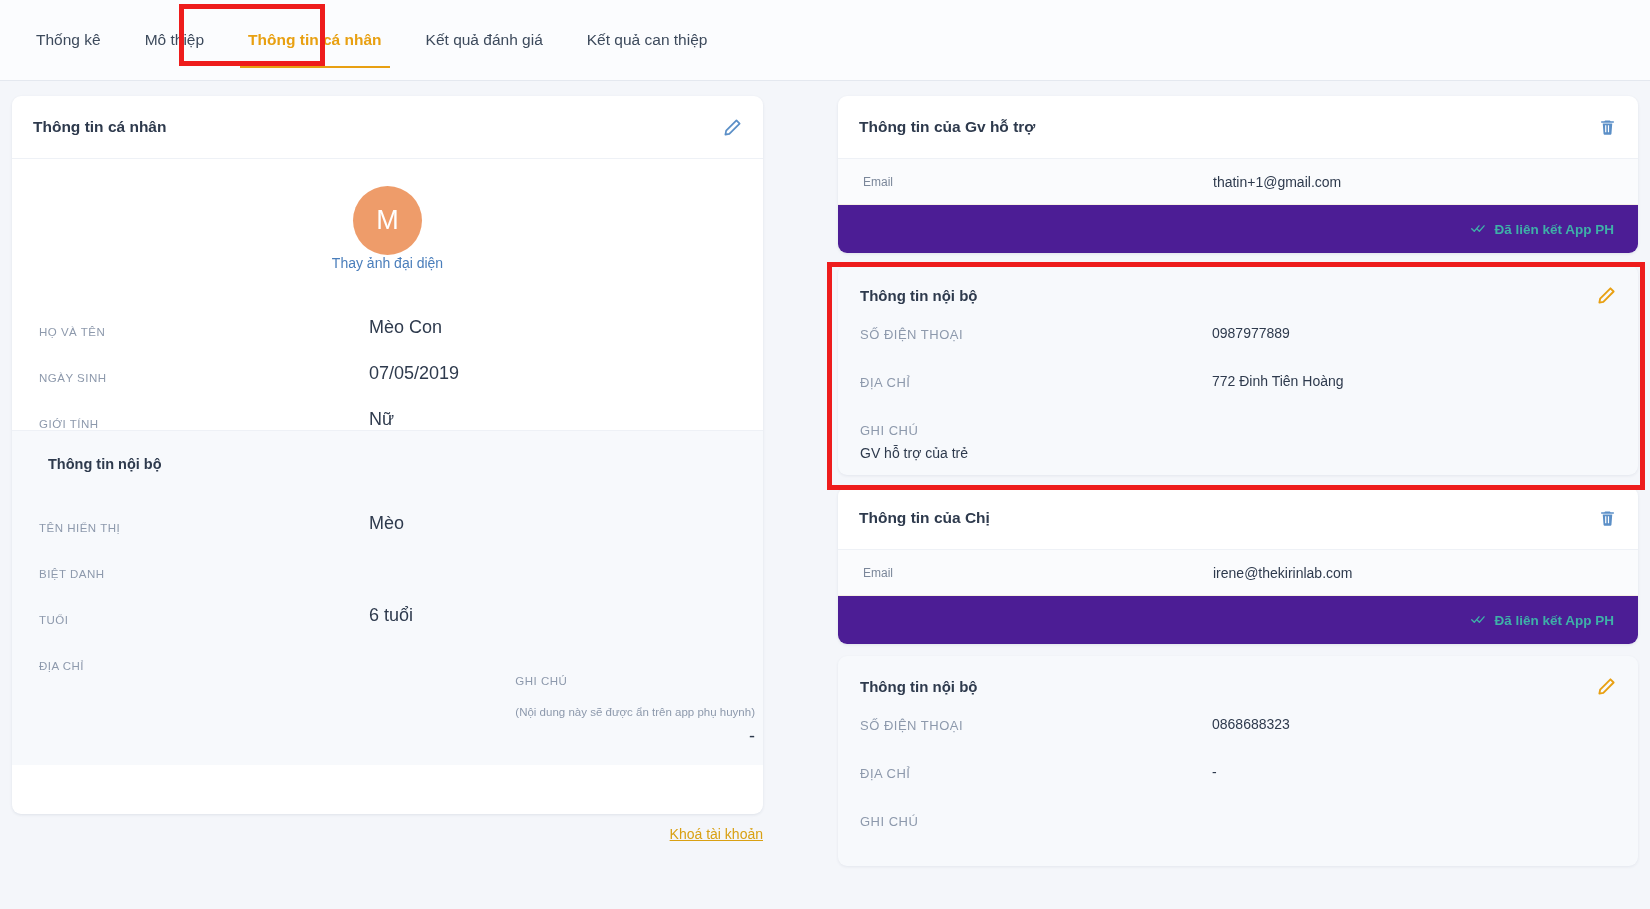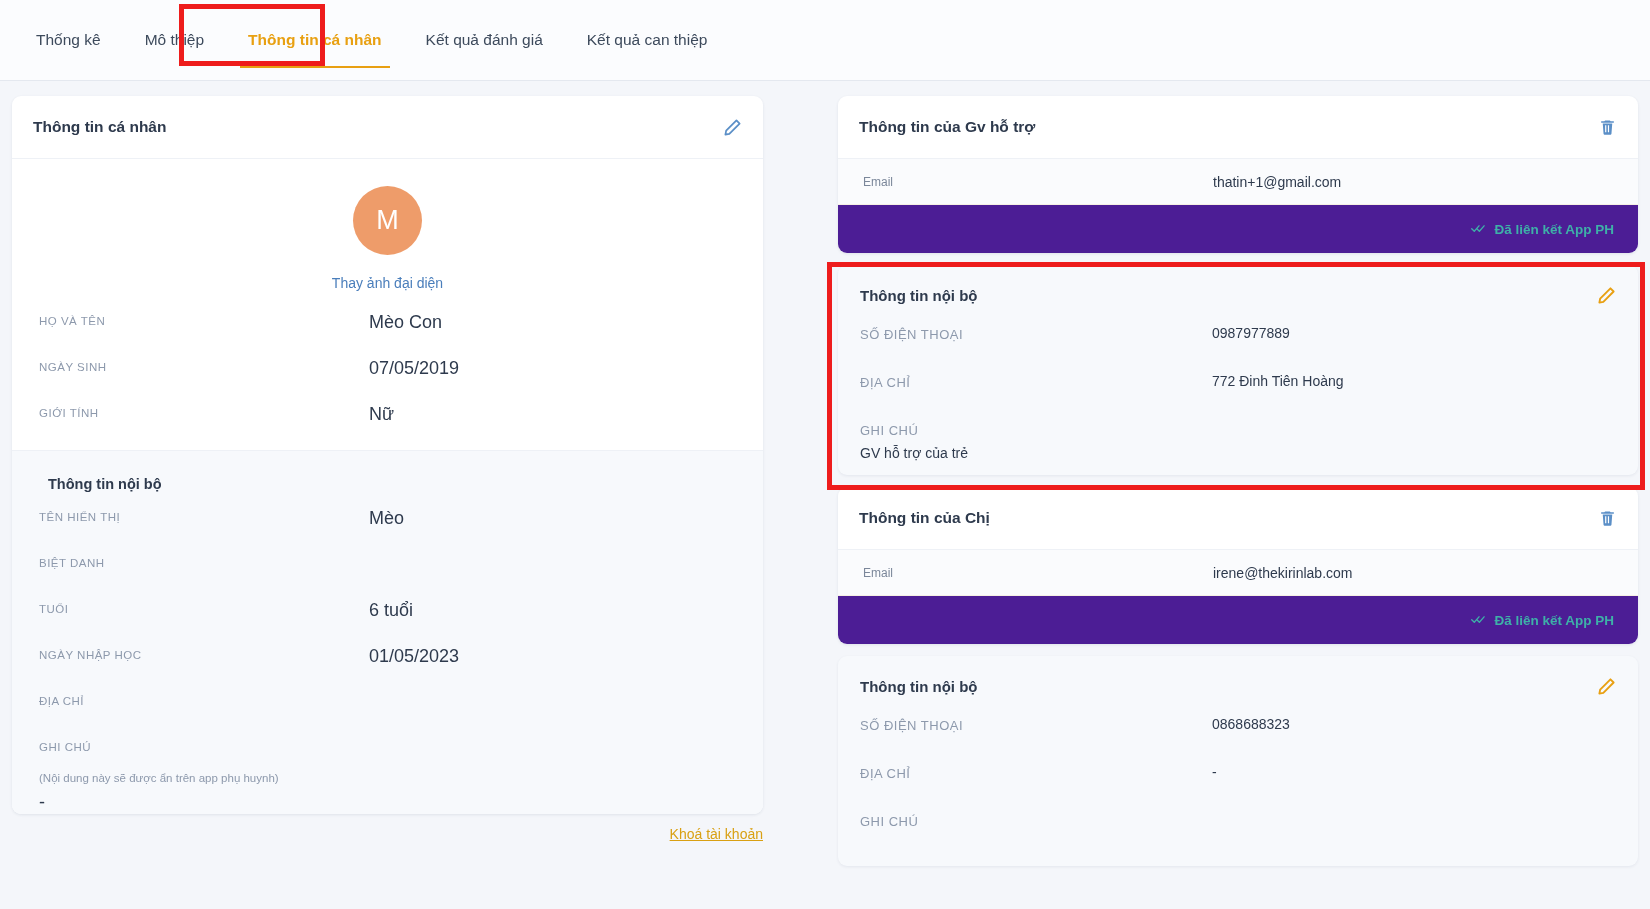--- a/index.html
+++ b/index.html
@@ -71,26 +71,26 @@
     padding: 27px 0 10px;
     display: flex; flex-direction: column; align-items: center;
   }
   .avatar {
     width: 69px; height: 69px; border-radius: 50%;
     background: #ee9c6a;
     display: flex; align-items: center; justify-content: center;
     color: #fff; font-size: 27px;
   }
   .avatar-link {
-    margin-top: 20px; font-size: 14px; color: #4a7ebb; cursor: pointer;
+    margin-top: 0; font-size: 14px; color: #4a7ebb; cursor: pointer;
   }
   .rows { padding: 11px 0 0; }
   .row {
-    display: flex; align-items: flex-start;
-    padding: 0 0 0 27px;
+    display: flex; align-items: flex-end;
+    padding: 0 8px 0 27px;
     min-height: 46px;
   }
   .row .lbl {
     width: 330px; flex: none;
     font-size: 11.5px; color: #8d99ac;
     letter-spacing: .5px; text-transform: uppercase;
     padding-top: 3px;
   }
   .row .lbl .sub {
     display: block; text-transform: none; letter-spacing: 0;
@@ -232,24 +232,20 @@
         <div class="lbl">TÊN HIỂN THỊ</div>
         <div class="val">Mèo</div>
       </div>
       <div class="row">
         <div class="lbl">BIỆT DANH</div>
         <div class="val"></div>
       </div>
       <div class="row">
         <div class="lbl">TUỔI</div>
         <div class="val">6 tuổi</div>
-      </div>
-      <div class="row">
-        <div class="lbl">NGÀY NHẬP HỌC</div>
-        <div class="val">01/05/2023</div>
       </div>
       <div class="row">
         <div class="lbl">ĐỊA CHỈ</div>
         <div class="val"></div>
       </div>
       <div class="row" style="flex-direction:column; min-height:60px;">
         <div class="lbl" style="width:auto;">
           <span>GHI CHÚ</span>
           <span class="sub">(Nội dung này sẽ được ẩn trên app phụ huynh)</span>
         </div>

